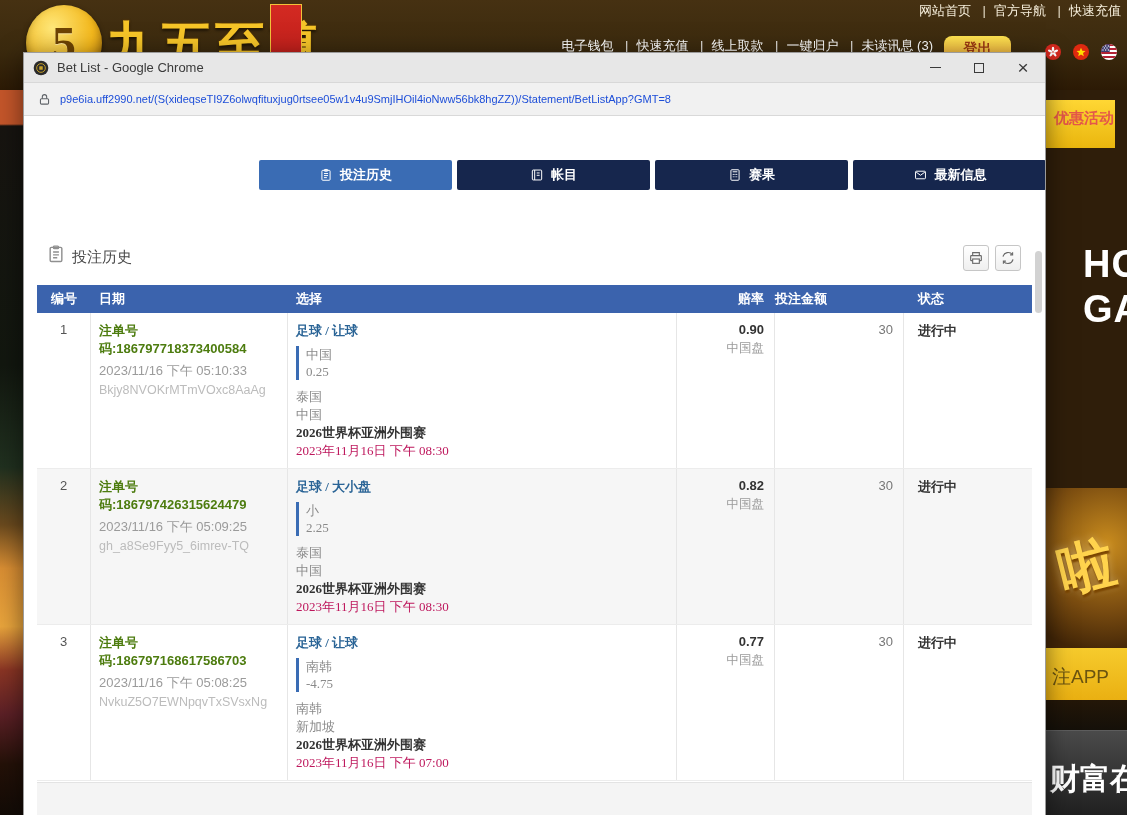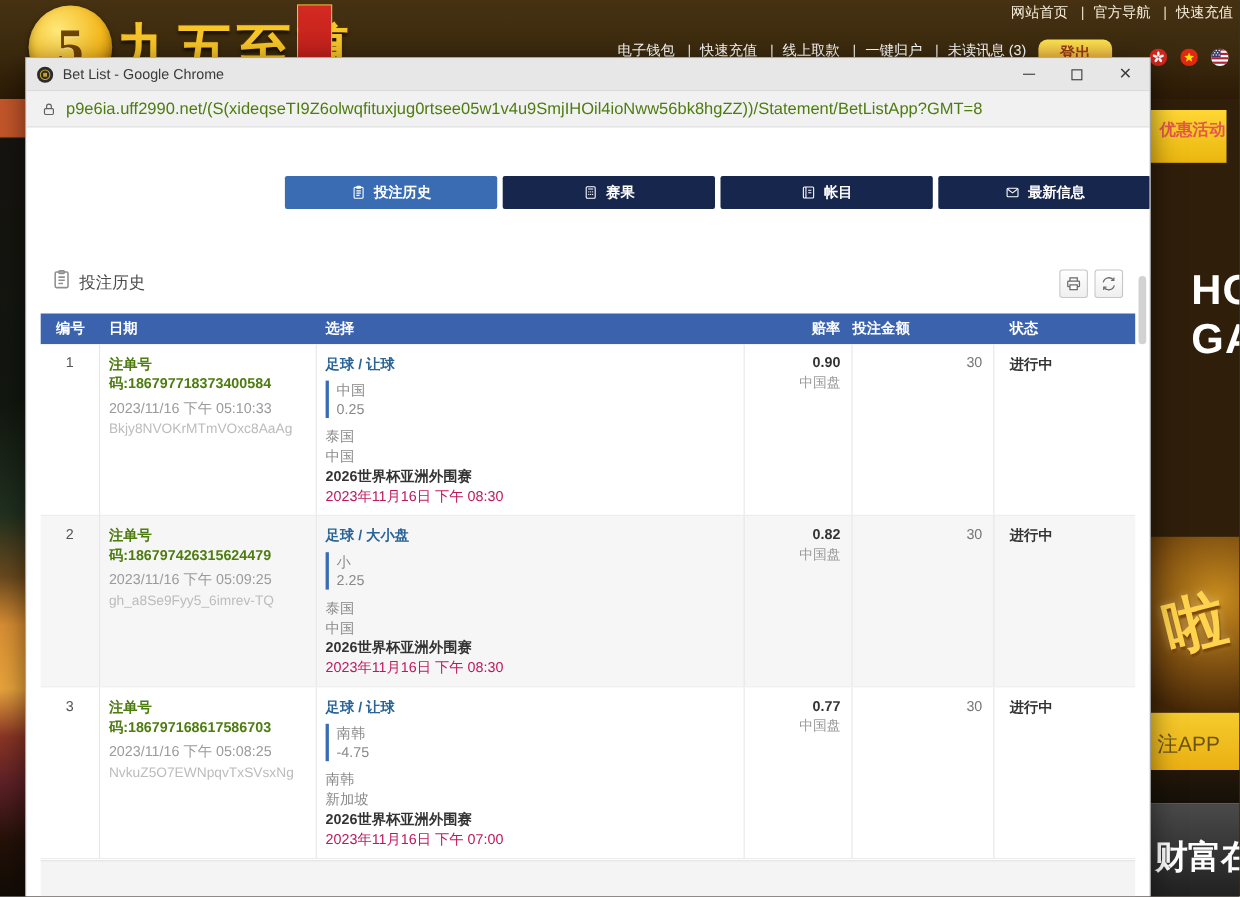--- a/index.html
+++ b/index.html
@@ -65,21 +65,21 @@
   .favicon { width:16px; height:16px; margin-right:8px; flex:none; }
   .win-title { flex:1; font-size:13px; color:#3a3a3a; }
   .win-controls { display:flex; height:100%; }
   .win-btn { width:44px; height:100%; display:flex; align-items:center; justify-content:center; color:#3a3a3a; }
   .glyph-min { display:block; width:11px; border-top:1px solid #3a3a3a; }
   .glyph-max { display:block; width:10px; height:10px; border:1px solid #3a3a3a; }
   .glyph-close { font-size:19px; line-height:1; }
 
   .urlbar { height:33px; background:#f1f1f1; border-bottom:1px solid #d9d9d9;
     display:flex; align-items:center; gap:9px; padding:0 14px; }
-  .url-text { font-size:15px; color:#4d7c0f; white-space:nowrap; overflow:hidden; }
+  .url-text { font-size:11px; color:#1d4ed8; white-space:nowrap; overflow:hidden; }
 
   .page { position:relative; width:100%; height:699px; background:#fff; overflow:hidden; }
 
   .tabs { position:absolute; left:235px; top:44px; display:flex; gap:5px; }
   .tab { width:193px; height:30px; border-radius:2px; background:#16264d; color:#fff;
     font-size:13px; font-weight:bold; display:flex; align-items:center; justify-content:center; gap:7px; }
   .tab.active { background:#3a6cb4; }
   .tab svg { flex:none; }
 
   .sec-head-icon { position:absolute; left:22px; top:128px; }
@@ -99,21 +99,21 @@
 
   .row { min-height:156px; border-bottom:1px solid #ececec; font-size:13px; background:#fff; }
   .tbody .row:nth-child(even) { background:#f6f6f6; }
   .cell { border-right:1px solid #e6e6e6; padding-top:9px; }
   .cell:last-child { border-right:none; }
   .c-no { text-align:center; color:#555; }
   .c-date { padding-left:8px; padding-right:6px; }
   .bet-no { font-weight:bold; color:#4d7c0f; }
   .bet-time { color:#9b9b9b; margin-top:4px; }
   .bet-code { color:#bcbcbc; margin-top:3px; font-size:12.5px; }
-  .c-pick { padding-left:8px; }
+  .c-pick { padding-left:8px;font-family:Liberation Serif, serif; }
   .market { font-weight:bold; color:#2a6496; }
   .pick-block { border-left:3px solid #3a6cb4; padding-left:7px; margin:6px 0 8px 0;
     color:#8a8a8a; line-height:17px; }
   .team-line { color:#8a8a8a; line-height:18px; }
   .league { font-weight:bold; color:#333; line-height:18px; }
   .event-time { color:#be185d; line-height:18px; }
   .c-odds { text-align:right; padding-right:10px; }
   .odds-val { font-weight:bold; color:#333; }
   .odds-type { color:#9a9a9a; margin-top:3px; font-size:12.5px; }
   .c-stake { text-align:right; padding-right:10px; color:#777; }
@@ -249,41 +249,41 @@
         <div class="tab active">
           <svg width="14" height="14" viewBox="0 0 24 24" fill="none" stroke="#fff" stroke-width="1.7">
             <rect x="5" y="4" width="14" height="17" rx="1.5"></rect>
               <rect x="9" y="2.5" width="6" height="3" rx="1"></rect>
             <path d="M8.5 9.5h7M8.5 13h7M8.5 16.5h5"></path>
           </svg>
           <span>投注历史</span>
         </div>
         <div class="tab">
           <svg width="14" height="14" viewBox="0 0 24 24" fill="none" stroke="#fff" stroke-width="1.7">
+            <rect x="4" y="3.5" width="16" height="17" rx="1.5"></rect>
+              <path d="M8 3.5v17M11.5 8.5h5M11.5 12.5h5"></path>
+          </svg>
+          <span>帐目</span>
+        </div>
+        <div class="tab">
+          <svg width="14" height="14" viewBox="0 0 24 24" fill="none" stroke="#fff" stroke-width="1.7">
             <rect x="5" y="3" width="14" height="18" rx="1.5"></rect>
               <path d="M8 6.5h8"></path>
             <g fill="#fff" stroke="none">
               <circle cx="9" cy="11" r="1"></circle>
                 <circle cx="12" cy="11" r="1"></circle>
                 <circle cx="15" cy="11" r="1"></circle>
               <circle cx="9" cy="15" r="1"></circle>
                 <circle cx="12" cy="15" r="1"></circle>
                 <circle cx="15" cy="15" r="1"></circle>
             </g>
           </svg>
           <span>赛果</span>
         </div>
         <div class="tab">
-          <svg width="14" height="14" viewBox="0 0 24 24" fill="none" stroke="#fff" stroke-width="1.7">
-            <rect x="4" y="3.5" width="16" height="17" rx="1.5"></rect>
-              <path d="M8 3.5v17M11.5 8.5h5M11.5 12.5h5"></path>
-          </svg>
-          <span>帐目</span>
-        </div>
-        <div class="tab">
           <svg width="15" height="14" viewBox="0 0 24 24" fill="none" stroke="#fff" stroke-width="1.7">
             <rect x="3.5" y="5.5" width="17" height="13" rx="1.5"></rect>
               <path d="M4.5 7l7.5 5.5L19.5 7"></path>
           </svg>
           <span>最新信息</span>
         </div>
       </div>
 
       <svg class="sec-head-icon" width="20" height="20" viewBox="0 0 24 24" fill="none" stroke="#8f8f8f" stroke-width="1.7">
         <rect x="5" y="4" width="14" height="17" rx="1.5"></rect>

